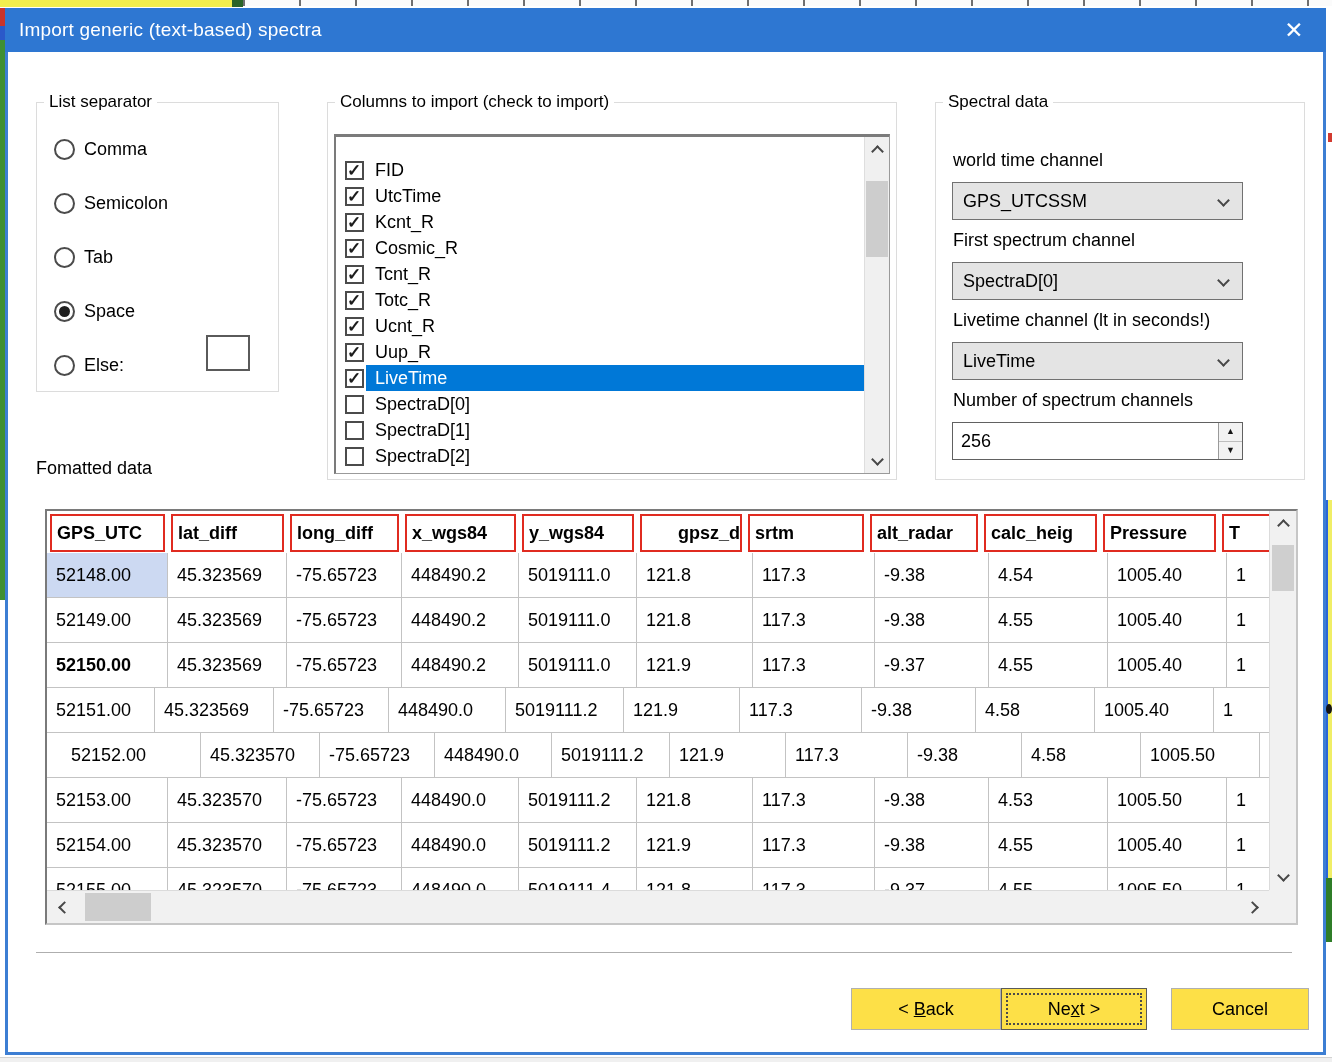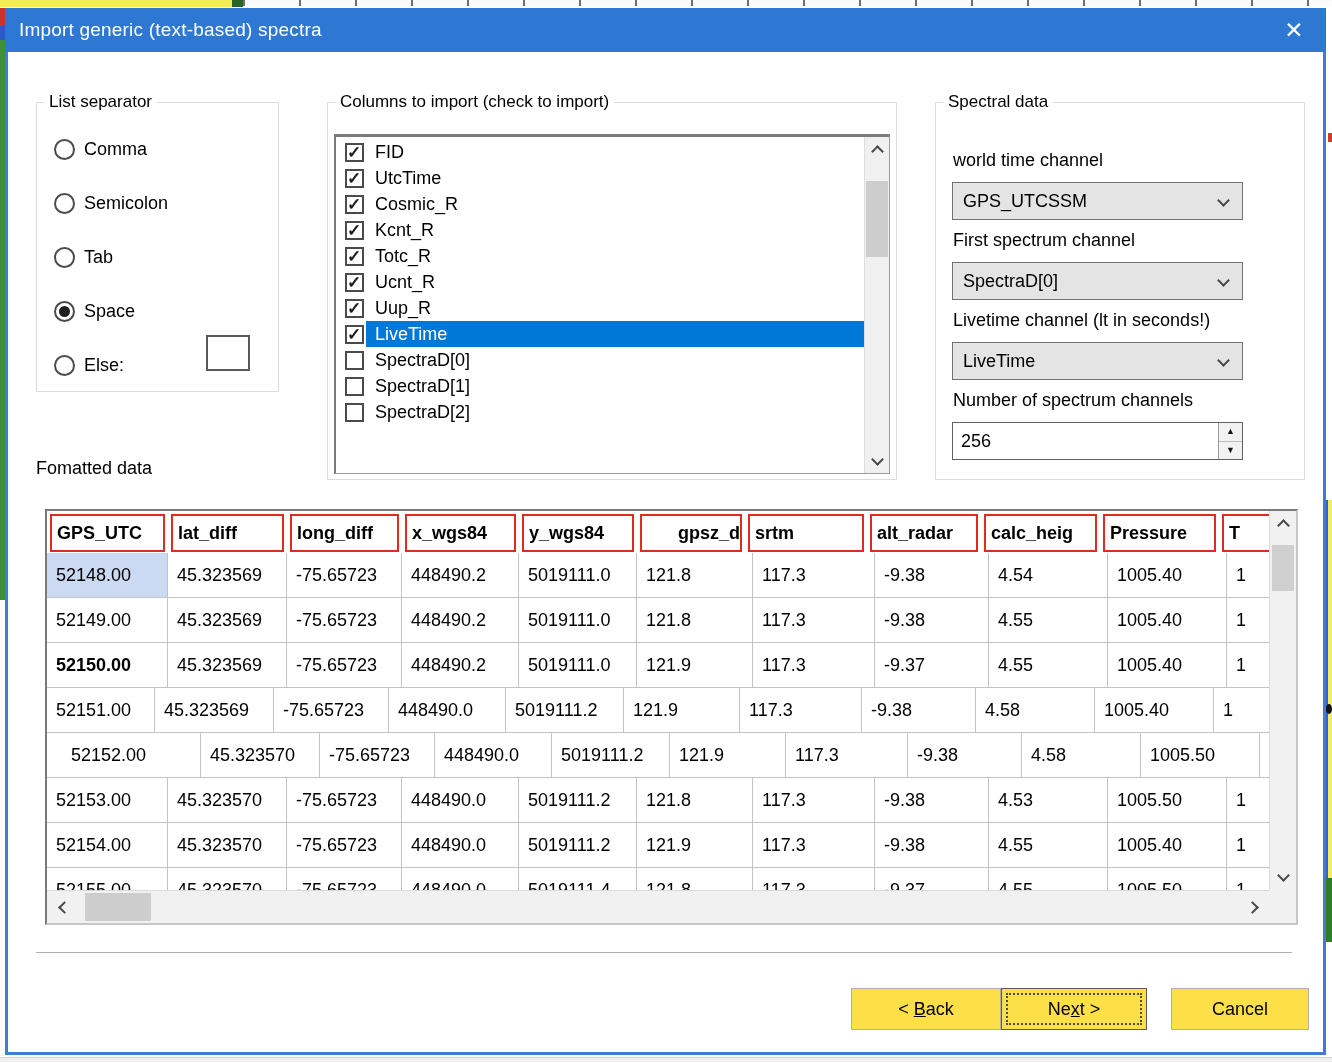--- a/index.html
+++ b/index.html
@@ -46,21 +46,21 @@
     border-radius:50%;background:#1f1f1f;}
   .radio-label{font-size:18px;}
   .else-box{position:absolute;right:28px;bottom:20px;width:44px;height:36px;
     border:2px solid #5a5a5a;background:#fff;box-sizing:border-box;font-size:17px;padding:0 4px;}
 
   
   #gb-cols{left:327px;top:92px;width:570px;height:388px;}
   .listbox{position:absolute;left:6px;top:22px;width:556px;height:340px;box-sizing:border-box;
     border:1px solid #9a9a9a;border-top:3px solid #7b7b7b;border-left:2px solid #7b7b7b;
     background:#fff;overflow:hidden;}
-  #list-items{position:absolute;left:0;top:2px;right:25px;}
+  #list-items{position:absolute;left:0;top:20px;right:25px;}
   .list-row{height:26px;display:flex;align-items:center;}
   .cbx{width:19px;height:19px;border:2px solid #4b4b4b;background:#fff;box-sizing:border-box;
     margin:0 2px 0 9px;position:relative;flex:0 0 auto;}
   .cbx.checked::after{content:"\2713";position:absolute;left:0px;top:-3px;font-size:17px;font-weight:bold;color:#1c1c1c;}
   .list-label{flex:1;height:100%;display:flex;align-items:center;padding-left:9px;font-size:18px;}
   .list-row.selected .list-label{background:#0078d7;color:#fff;}
   .lb-scroll{position:absolute;right:0;top:0;width:25px;height:100%;background:#f0f0f0;border-left:1px solid #dedede;box-sizing:border-box;}
   .lb-up{position:absolute;top:0;left:0;right:0;height:28px;display:flex;align-items:center;justify-content:center;}
   .lb-thumb{position:absolute;top:44px;left:1px;right:1px;height:76px;background:#cdcdcd;}
   .lb-down{position:absolute;bottom:0;left:0;right:0;height:28px;display:flex;align-items:center;justify-content:center;}
@@ -175,25 +175,29 @@
           <div class="list-row">
             <span class="cbx checked"></span>
             <span class="list-label">FID</span>
           </div>
           <div class="list-row">
             <span class="cbx checked"></span>
             <span class="list-label">UtcTime</span>
           </div>
           <div class="list-row">
             <span class="cbx checked"></span>
+            <span class="list-label">Kcnt_R</span>
+          </div>
+          <div class="list-row">
+            <span class="cbx checked"></span>
             <span class="list-label">Cosmic_R</span>
           </div>
           <div class="list-row">
             <span class="cbx checked"></span>
-            <span class="list-label">Kcnt_R</span>
+            <span class="list-label">Tcnt_R</span>
           </div>
           <div class="list-row">
             <span class="cbx checked"></span>
             <span class="list-label">Totc_R</span>
           </div>
           <div class="list-row">
             <span class="cbx checked"></span>
             <span class="list-label">Ucnt_R</span>
           </div>
           <div class="list-row">

